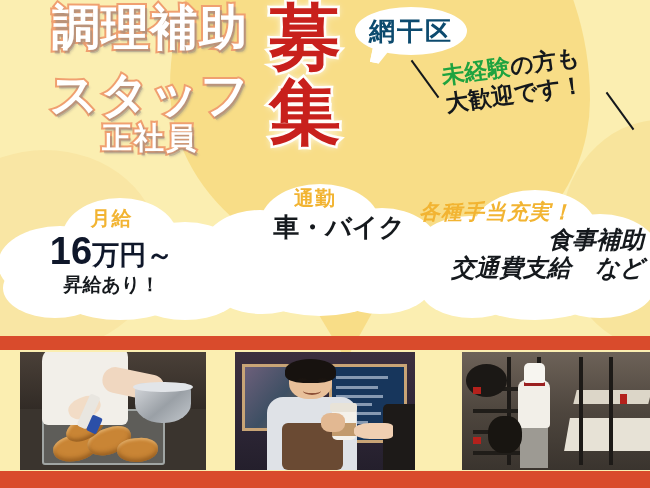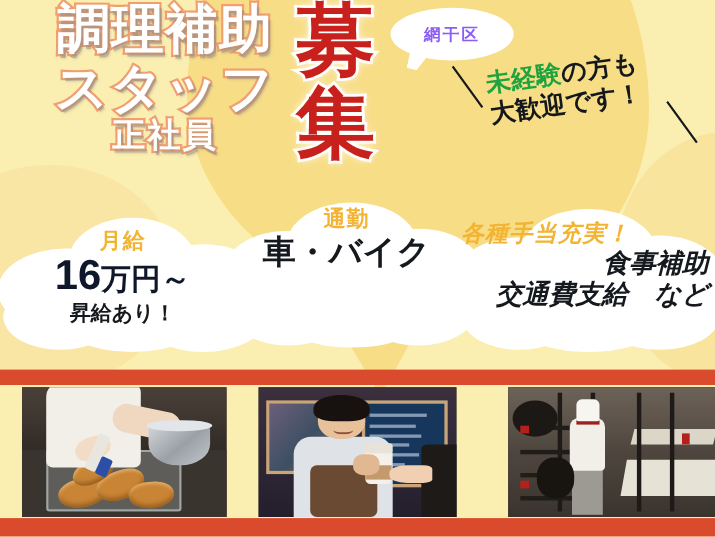--- a/index.html
+++ b/index.html
@@ -76,21 +76,21 @@
     color: #ffffff;
     letter-spacing: 1px;
     line-height: 1.02;
     -webkit-text-stroke: 4px #f0a070;
     paint-order: stroke fill;
     text-shadow:
       2px 3px 0 rgba(150,140,130,0.45),
       3px 4px 2px rgba(150,140,130,0.30);
   }
   .headline-1 { font-size: 48px; }
-  .headline-2 { font-size: 48px; margin-top: 4px; }
+  .headline-2 { font-size: 48px; margin-top: 18px; }
   .headline-3 { font-size: 30px; margin-top: 3px; letter-spacing: 2px; }
 
   
   .recruit {
     position: absolute;
     left: 255px;
     top: 2px;
     width: 100px;
     z-index: 7;
     text-align: center;
@@ -116,23 +116,23 @@
     width: 112px;
     height: 48px;
     background: #ffffff;
     border-radius: 50%;
     z-index: 8;
     display: flex;
     align-items: center;
     justify-content: center;
   }
   .bubble-text {
-    font-size: 15px;
-    font-weight: bold;
-    color: #8b5cf6;
+    font-size: 26px;
+    font-weight: bold;
+    color: #0c4a6e;
     letter-spacing: 2px;
   }
   .bubble-tail {
     position: absolute;
     left: 372px;
     top: 42px;
     width: 0;
     height: 0;
     border-left: 9px solid #ffffff;
     border-right: 11px solid transparent;
@@ -194,25 +194,26 @@
     z-index: 6;
     text-align: center;
   }
   .cloud-head {
     font-size: 20px;
     font-weight: bold;
     color: #f2b432;
     letter-spacing: 1px;
   }
   .cloud-main {
-    font-size: 30px;
+    font-size: 26px;
     font-weight: bold;
     color: #15191d;
     line-height: 1.18;
     white-space: nowrap;
+    text-align: right;
   }
   .cloud-sub {
     font-size: 19px;
     font-weight: bold;
     color: #15191d;
   }
 
   
   .cloud-salary { left: 14px; top: 205px; width: 195px; }
   .salary-amount {

